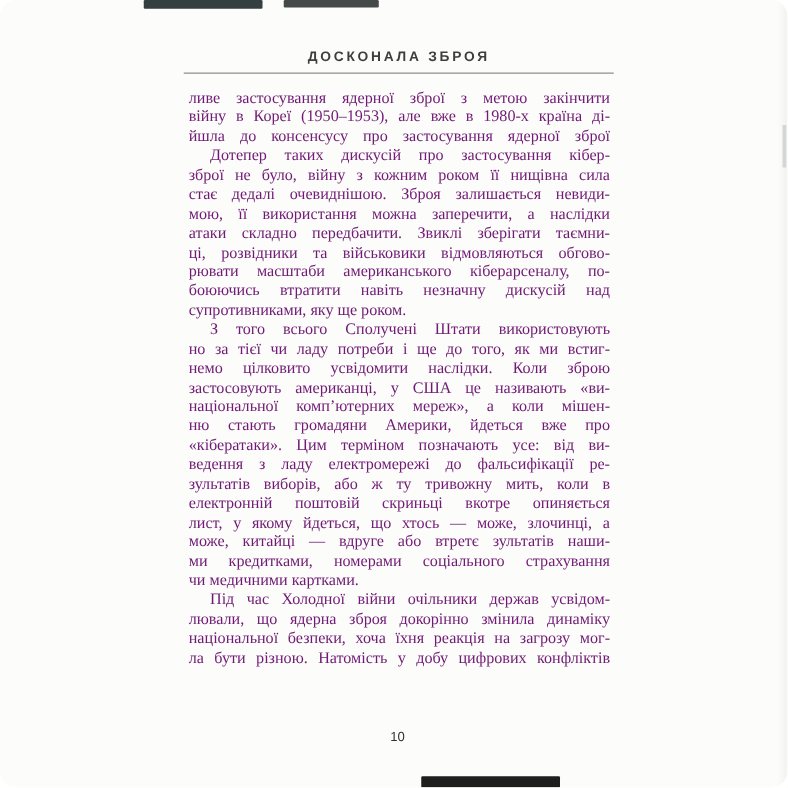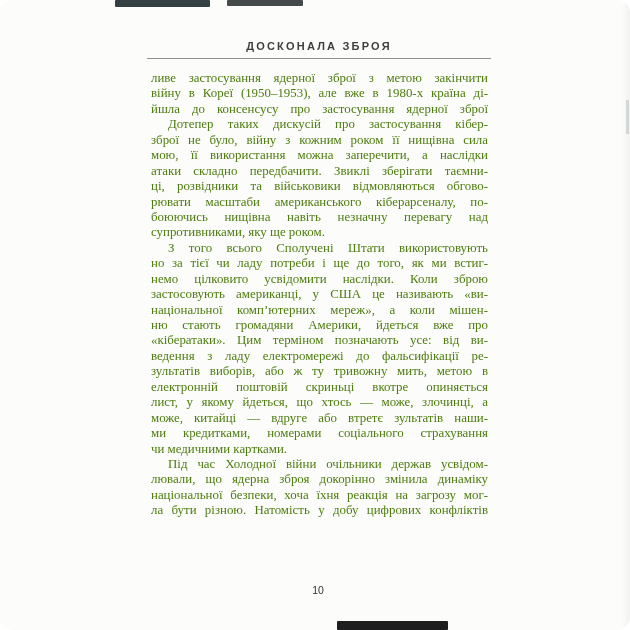--- a/index.html
+++ b/index.html
@@ -65,21 +65,21 @@
   }
 
   
   .text-block {
     position: absolute;
     left: 151px;
     top: 71px;
     width: 337px;
     font-size: 12.9px;
     line-height: 15.45px;
-    color: #4d7c0f;
+    color: #701a75;
   }
   .text-line {
     text-align: justify;
     text-align-last: justify;
     white-space: normal;
     height: 15.45px;
     overflow: visible;
   }
   .text-line.indent { text-indent: 17px; }
   .text-line.para-end { text-align-last: left; }
@@ -110,35 +110,36 @@
   <div class="running-header">ДОСКОНАЛА ЗБРОЯ</div>
 
   <div class="header-rule"></div>
 
   <div class="text-block">
       <div class="text-line">ливе застосування ядерної зброї з метою закінчити</div>
       <div class="text-line">війну в Кореї (1950–1953), але вже в 1980-х країна ді-</div>
       <div class="text-line">йшла до консенсусу про застосування ядерної зброї</div>
       <div class="text-line indent">Дотепер таких дискусій про застосування кібер-</div>
       <div class="text-line">зброї не було, війну з кожним роком її нищівна сила</div>
+      <div class="text-line">стає дедалі очевиднішою. Зброя залишається невиди-</div>
       <div class="text-line">мою, її використання можна заперечити, а наслідки</div>
       <div class="text-line">атаки складно передбачити. Звиклі зберігати таємни-</div>
       <div class="text-line">ці, розвідники та військовики відмовляються обгово-</div>
       <div class="text-line">рювати масштаби американського кіберарсеналу, по-</div>
-      <div class="text-line">боюючись нищівна навіть незначну перевагу над</div>
+      <div class="text-line">боюючись втратити навіть незначну дискусій над</div>
       <div class="text-line para-end">супротивниками, яку ще роком.</div>
       <div class="text-line indent">З того всього Сполучені Штати використовують</div>
       <div class="text-line">но за тієї чи ладу потреби і ще до того, як ми встиг-</div>
       <div class="text-line">немо цілковито усвідомити наслідки. Коли зброю</div>
       <div class="text-line">застосовують американці, у США це називають «ви-</div>
       <div class="text-line">національної комп’ютерних мереж», а коли мішен-</div>
       <div class="text-line">ню стають громадяни Америки, йдеться вже про</div>
       <div class="text-line">«кібератаки». Цим терміном позначають усе: від ви-</div>
       <div class="text-line">ведення з ладу електромережі до фальсифікації ре-</div>
-      <div class="text-line">зультатів виборів, або ж ту тривожну мить, метою в</div>
+      <div class="text-line">зультатів виборів, або ж ту тривожну мить, коли в</div>
       <div class="text-line">електронній поштовій скриньці вкотре опиняється</div>
       <div class="text-line">лист, у якому йдеться, що хтось — може, злочинці, а</div>
       <div class="text-line">може, китайці — вдруге або втретє зультатів наши-</div>
       <div class="text-line">ми кредитками, номерами соціального страхування</div>
       <div class="text-line para-end">чи медичними картками.</div>
       <div class="text-line indent">Під час Холодної війни очільники держав усвідом-</div>
       <div class="text-line">лювали, що ядерна зброя докорінно змінила динаміку</div>
       <div class="text-line">національної безпеки, хоча їхня реакція на загрозу мог-</div>
       <div class="text-line">ла бути різною. Натомість у добу цифрових конфліктів</div>
     </div>

